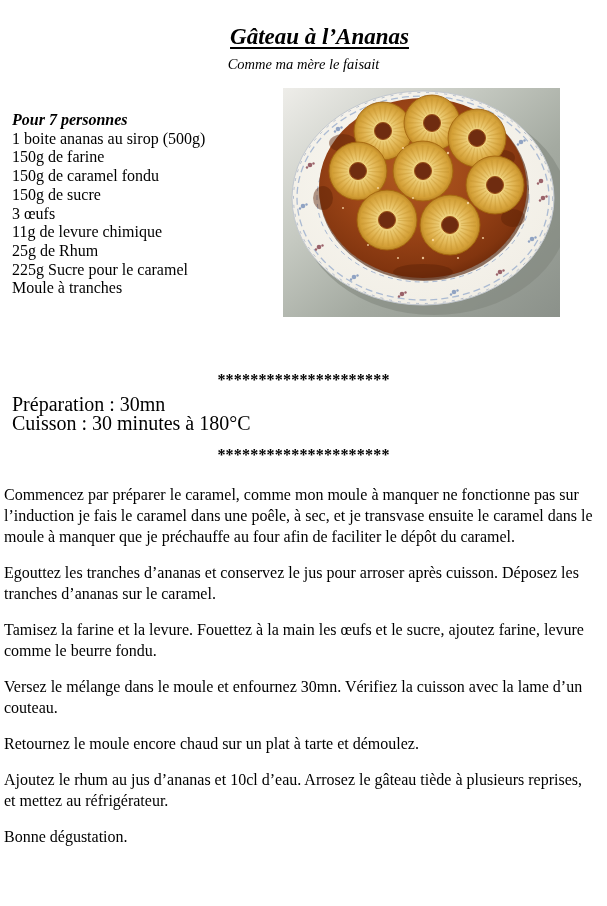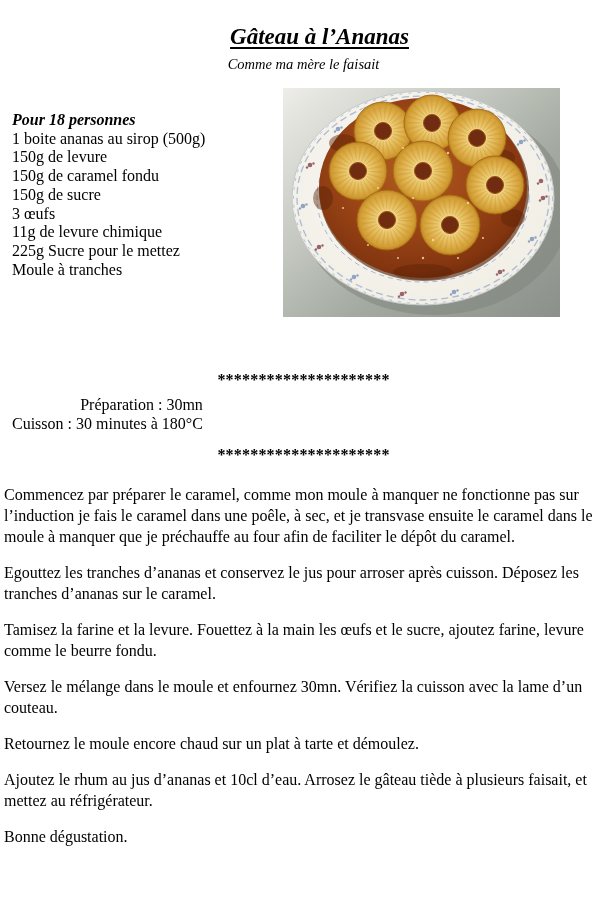--- a/index.html
+++ b/index.html
@@ -20,21 +20,21 @@
   .photo { position:absolute; left:283px; top:88px; width:277px; height:229px; }
   .photo svg { display:block; }
   .ingredients { position:absolute; left:12px; top:111px; font-size:16px; line-height:18.7px; }
   .ing-heading { font-weight:bold; font-style:italic; }
   .stars {
     position:absolute; left:0; width:100%; text-align:center;
     font-size:16px; font-weight:bold; letter-spacing:0.2px;
   }
   .stars1 { top:371px; }
   .stars2 { top:446px; }
-  .timing { position:absolute; left:12px; top:395px; font-size:16px; line-height:19px;text-align:right; }
+  .timing { position:absolute; left:12px; top:395px; font-size:20px; line-height:19px; }
   .instructions { position:absolute; left:4px; top:484px; width:589px; font-size:16px; line-height:21px; }
   .instructions p { margin:0 0 15px 0; }
 </style>
 </head>
 <body>
 
 <div class="page">
 
   <h1 class="title">Gâteau à l’Ananas</h1>
   <div class="subtitle">Comme ma mère le faisait</div>
@@ -216,43 +216,44 @@
           <circle cx="200" cy="150" r="1.1"></circle>
         <circle cx="115" cy="170" r="1"></circle>
           <circle cx="175" cy="170" r="1.1"></circle>
         <circle cx="140" cy="170" r="1.2"></circle>
           <circle cx="60" cy="120" r="1"></circle>
       </g>
     </svg>
   </div>
 
   <div class="ingredients">
-    <div class="ing-heading">Pour 18 personnes</div>
+    <div class="ing-heading">Pour 7 personnes</div>
     <div class="ing-line">1 boite ananas au sirop (500g)</div>
-    <div class="ing-line">150g de levure</div>
+    <div class="ing-line">150g de farine</div>
     <div class="ing-line">150g de caramel fondu</div>
     <div class="ing-line">150g de sucre</div>
     <div class="ing-line">3 œufs</div>
     <div class="ing-line">11g de levure chimique</div>
-    <div class="ing-line">225g Sucre pour le mettez</div>
+    <div class="ing-line">25g de Rhum</div>
+    <div class="ing-line">225g Sucre pour le caramel</div>
     <div class="ing-line">Moule à tranches</div>
   </div>
 
   <div class="stars stars1">*********************</div>
 
   <div class="timing">
     <div>Préparation : 30mn</div>
     <div>Cuisson : 30 minutes à 180°C</div>
   </div>
 
   <div class="stars stars2">*********************</div>
 
   <div class="instructions">
     <p>Commencez par préparer le caramel, comme mon moule à manquer ne fonctionne pas sur l’induction je fais le caramel dans une poêle, à sec, et je transvase ensuite le caramel dans le moule à manquer que je préchauffe au four afin de faciliter le dépôt du caramel.</p>
     <p>Egouttez les tranches d’ananas et conservez le jus pour arroser après cuisson. Déposez les tranches d’ananas sur le caramel.</p>
     <p>Tamisez la farine et la levure. Fouettez à la main les œufs et le sucre, ajoutez farine, levure comme le beurre fondu.</p>
     <p>Versez le mélange dans le moule et enfournez 30mn. Vérifiez la cuisson avec la lame d’un couteau.</p>
     <p>Retournez le moule encore chaud sur un plat à tarte et démoulez.</p>
-    <p>Ajoutez le rhum au jus d’ananas et 10cl d’eau. Arrosez le gâteau tiède à plusieurs faisait, et mettez au réfrigérateur.</p>
+    <p>Ajoutez le rhum au jus d’ananas et 10cl d’eau. Arrosez le gâteau tiède à plusieurs reprises, et mettez au réfrigérateur.</p>
     <p>Bonne dégustation.</p>
   </div>
 
 </div>
 
 </body></html>

